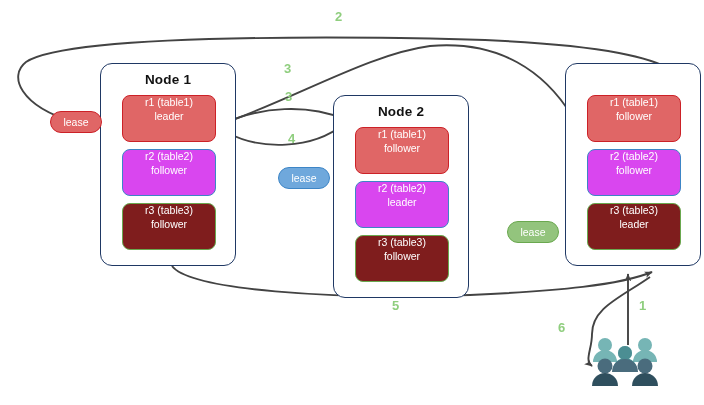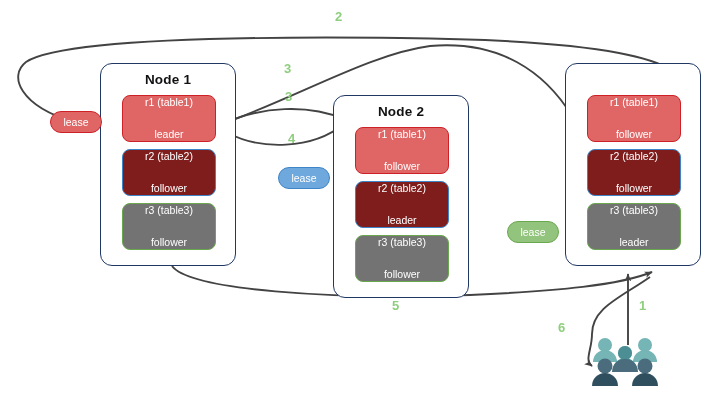--- a/index.html
+++ b/index.html
@@ -7,26 +7,26 @@
        font-family:"Liberation Sans","DejaVu Sans",sans-serif;}
   #stage{position:absolute;left:0;top:0;width:704px;height:405px;}
   svg#wires{position:absolute;left:0;top:0;width:704px;height:405px;pointer-events:none;}
 
   .node{position:absolute;box-sizing:border-box;background:#ffffff;
         border:1.6px solid #1f3864;border-radius:12px;z-index:2;padding-left:34px;}
   .node-title{position:absolute;left:0;right:0;top:8px;text-align:center;
         font-size:13.5px;font-weight:bold;color:#111111;letter-spacing:.2px;}
   .replica{position:absolute;left:21px;width:94px;height:47px;box-sizing:border-box;
         border-radius:8px;display:flex;flex-direction:column;align-items:center;
-        justify-content:space-between;color:#ffffff;font-size:10.5px;line-height:13.5px;
+        justify-content:flex-start;color:#ffffff;font-size:10.5px;line-height:13.5px;
         text-align:center;}
   .replica .ln{display:block;}
   .r-red{background:#e06666;border:1.6px solid #cc2127;}
-  .r-blue{background:#7f1d1d;border:1.6px solid #3d85c6;}
-  .r-green{background:#737373;border:1.6px solid #6aa84f;}
+  .r-blue{background:#d946ef;border:1.6px solid #3d85c6;}
+  .r-green{background:#7f1d1d;border:1.6px solid #6aa84f;}
   .rep1{top:31px;} .rep2{top:85px;} .rep3{top:139px;}
 
   .lease{position:absolute;box-sizing:border-box;height:22px;width:52px;
         border-radius:11px;display:flex;align-items:center;justify-content:center;
         color:#ffffff;font-size:10.5px;z-index:3;}
   .lease.l-red{background:#e06666;border:1.6px solid #cc2127;}
   .lease.l-blue{background:#6fa8dc;border:1.6px solid #3d85c6;}
   .lease.l-green{background:#93c47d;border:1.6px solid #6aa84f;}
 
   .step{position:absolute;color:#8fce7e;font-size:13px;font-weight:bold;z-index:4;}

